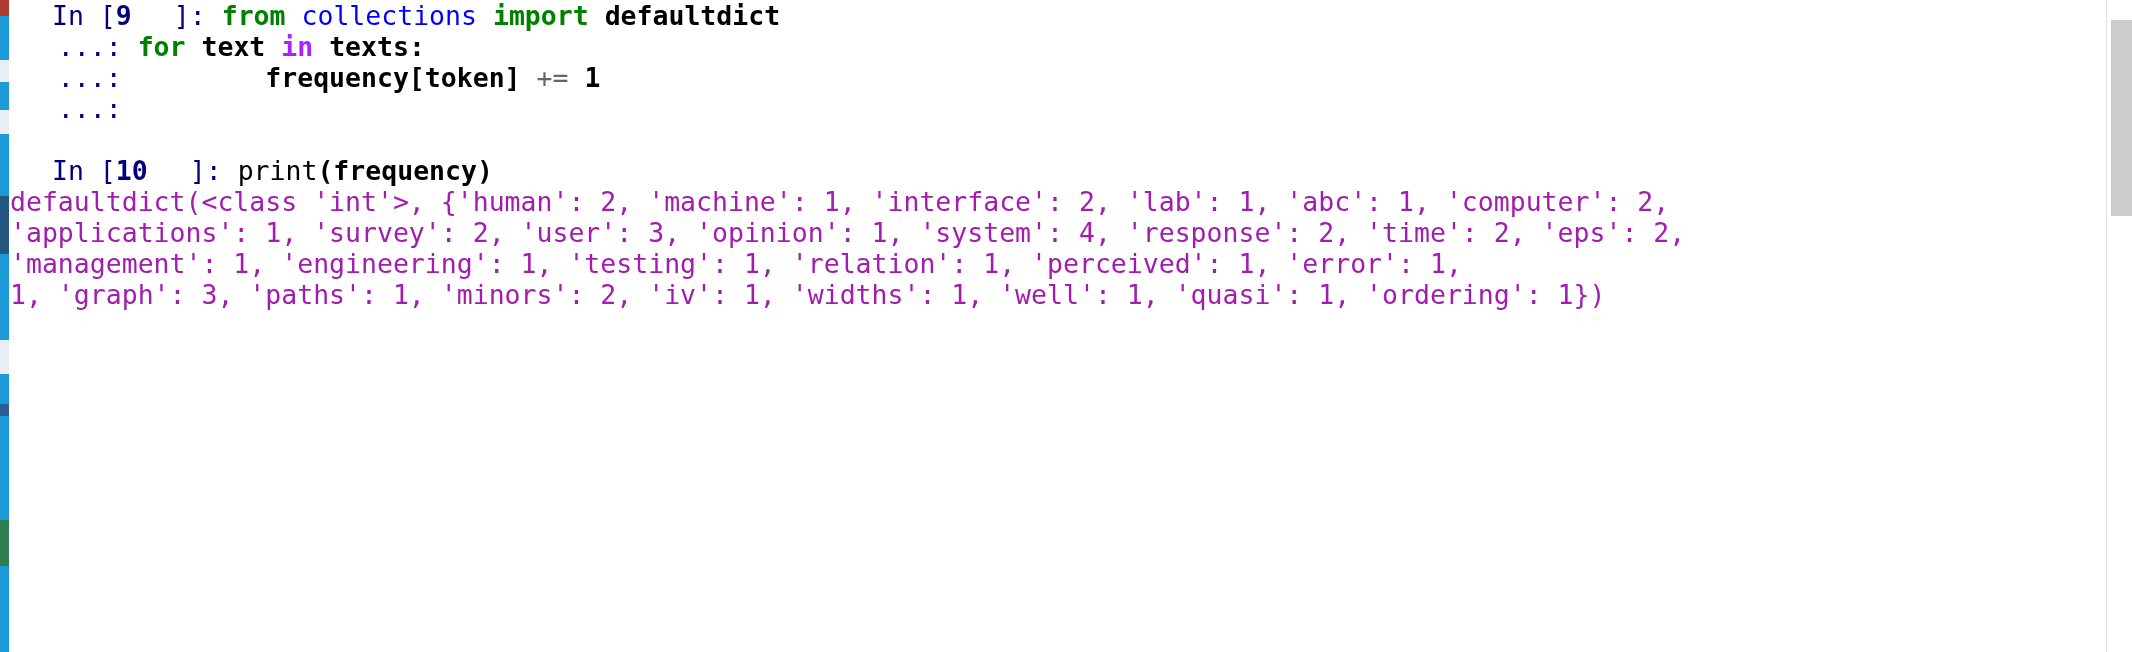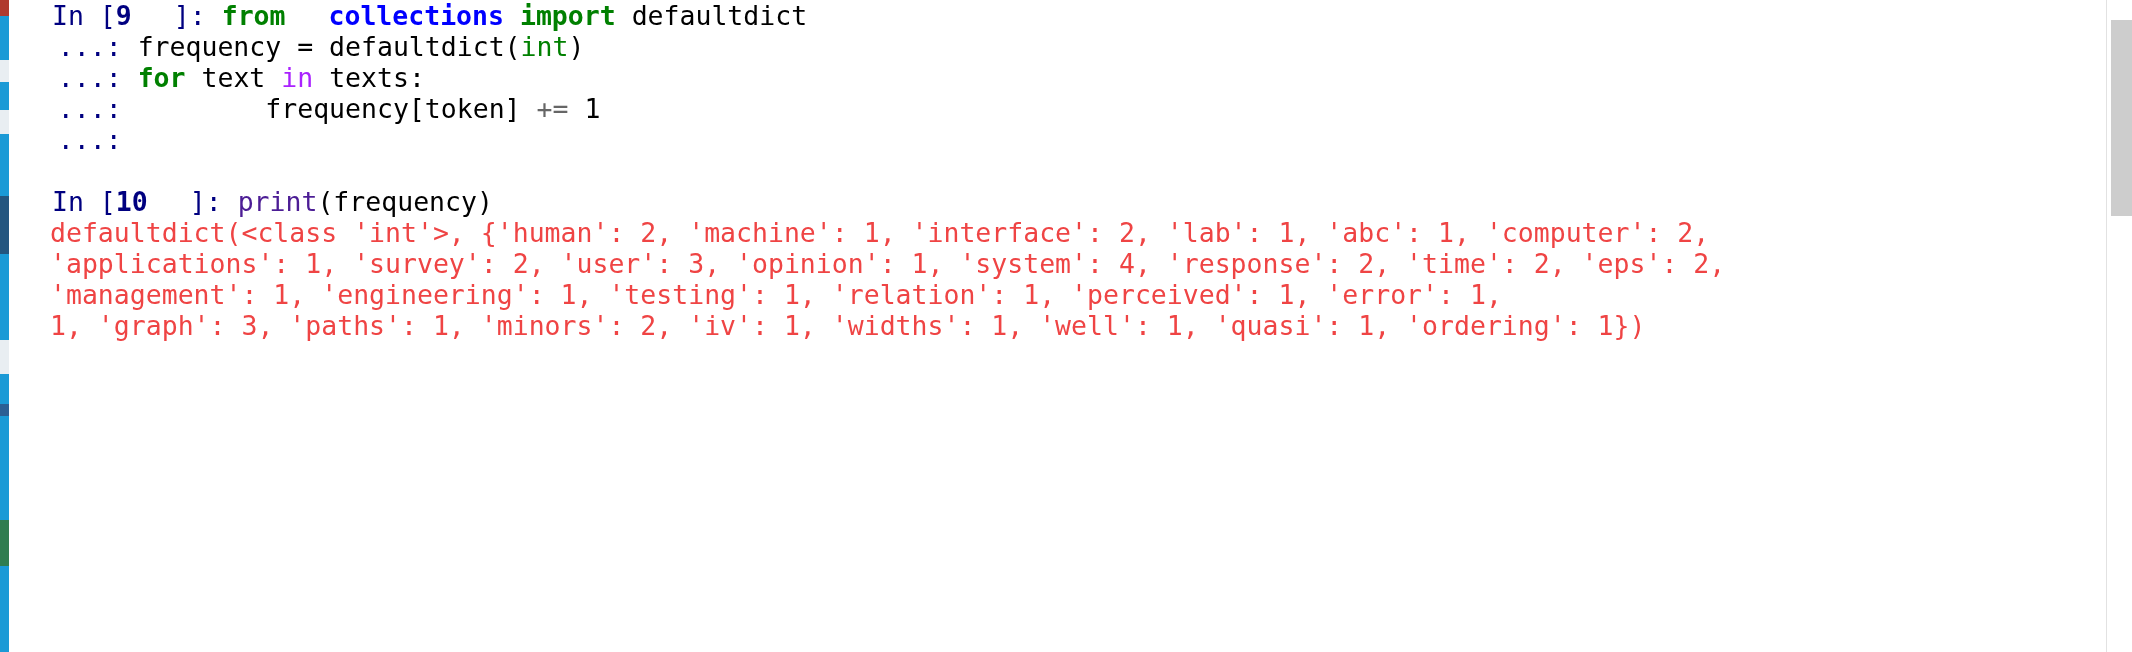--- a/index.html
+++ b/index.html
@@ -81,46 +81,45 @@
     color: #000000;
     font-family: "DejaVu Sans Mono", "Liberation Mono", monospace;
   }
   .line.blank { }
 
   
   .tok-prompt-in   { color: #000080; padding-left: 42px; }
   .tok-prompt-num  { color: #000080; font-weight: bold; }
   .tok-prompt-cont { color: #000080; }
   .tok-kw          { color: #008000; font-weight: bold; }
-  .tok-mod         { color: #0000ff; font-weight: bold; margin-left: 27px; }
-  .tok-op-kw       { color: #aa22ff; font-weight: normal; margin-top: 15px; }
+  .tok-mod         { color: #0000ff; font-weight: normal; }
+  .tok-op-kw       { color: #aa22ff; font-weight: bold; margin-top: 15px; }
   .tok-builtin     { color: #008000; }
-  .tok-func        { color: #4c1d95; }
+  .tok-func        { color: #000000; }
   .tok-op          { color: #666666; }
-  .tok-plain       { color: #000000; }
-  .tok-out         { color: #ef4444; padding-left: 40px; }
+  .tok-plain       { color: #000000; font-weight: bold; }
+  .tok-out         { color: #a21caf; }
 </style>
 </head>
 <body>
 
 <div id="console-root">
 
   <div id="left-gutter" style="background: rgb(27, 154, 214);">
       <div class="gutter-mark red" style="top: 0px; height: 16px;"></div>
       <div class="gutter-mark white" style="top: 60px; height: 22px;"></div>
       <div class="gutter-mark white" style="top: 110px; height: 24px;"></div>
       <div class="gutter-mark dark" style="top: 196px; height: 58px;"></div>
       <div class="gutter-mark white" style="top: 340px; height: 34px;"></div>
       <div class="gutter-mark navy" style="top: 404px; height: 12px;"></div>
       <div class="gutter-mark green" style="top: 520px; height: 46px;"></div>
     </div>
 
   <div id="text-area">
       <div class="line"><span class="tok-prompt-in">In [</span><span class="tok-prompt-num">9</span><span class="tok-prompt-in">]: </span><span class="tok-kw">from</span><span class="tok-plain"> </span><span class="tok-mod">collections</span><span class="tok-plain"> </span><span class="tok-kw">import</span><span class="tok-plain"> defaultdict</span></div>
-      <div class="line"><span class="tok-prompt-cont">   ...: </span><span class="tok-plain">frequency = defaultdict(</span><span class="tok-builtin">int</span><span class="tok-plain">)</span></div>
       <div class="line"><span class="tok-prompt-cont">   ...: </span><span class="tok-kw">for</span><span class="tok-plain"> text </span><span class="tok-op-kw">in</span><span class="tok-plain"> texts:</span></div>
       <div class="line"><span class="tok-prompt-cont">   ...: </span><span class="tok-plain">        frequency[token] </span><span class="tok-op">+=</span><span class="tok-plain"> </span><span class="tok-plain">1</span></div>
       <div class="line"><span class="tok-prompt-cont">   ...: </span></div>
       <div class="line blank">&nbsp;</div>
       <div class="line"><span class="tok-prompt-in">In [</span><span class="tok-prompt-num">10</span><span class="tok-prompt-in">]: </span><span class="tok-func">print</span><span class="tok-plain">(frequency)</span></div>
       <div class="line"><span class="tok-out">defaultdict(&lt;class 'int'&gt;, {'human': 2, 'machine': 1, 'interface': 2, 'lab': 1, 'abc': 1, 'computer': 2,</span></div>
       <div class="line"><span class="tok-out">'applications': 1, 'survey': 2, 'user': 3, 'opinion': 1, 'system': 4, 'response': 2, 'time': 2, 'eps': 2,</span></div>
       <div class="line"><span class="tok-out">'management': 1, 'engineering': 1, 'testing': 1, 'relation': 1, 'perceived': 1, 'error': 1,</span></div>
       <div class="line"><span class="tok-out">1, 'graph': 3, 'paths': 1, 'minors': 2, 'iv': 1, 'widths': 1, 'well': 1, 'quasi': 1, 'ordering': 1})</span></div>
       <div class="line blank">&nbsp;</div>

